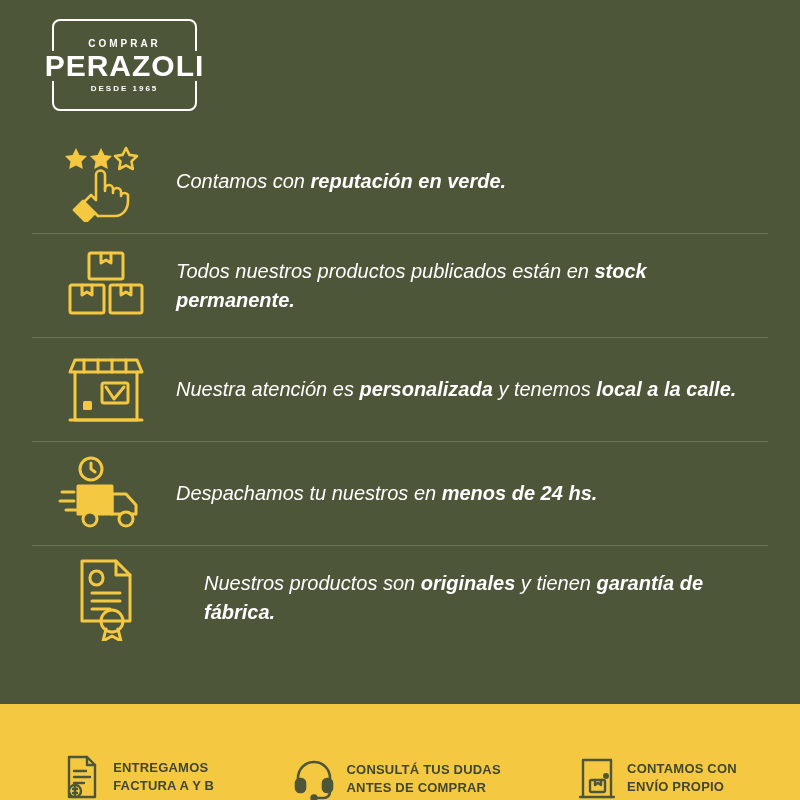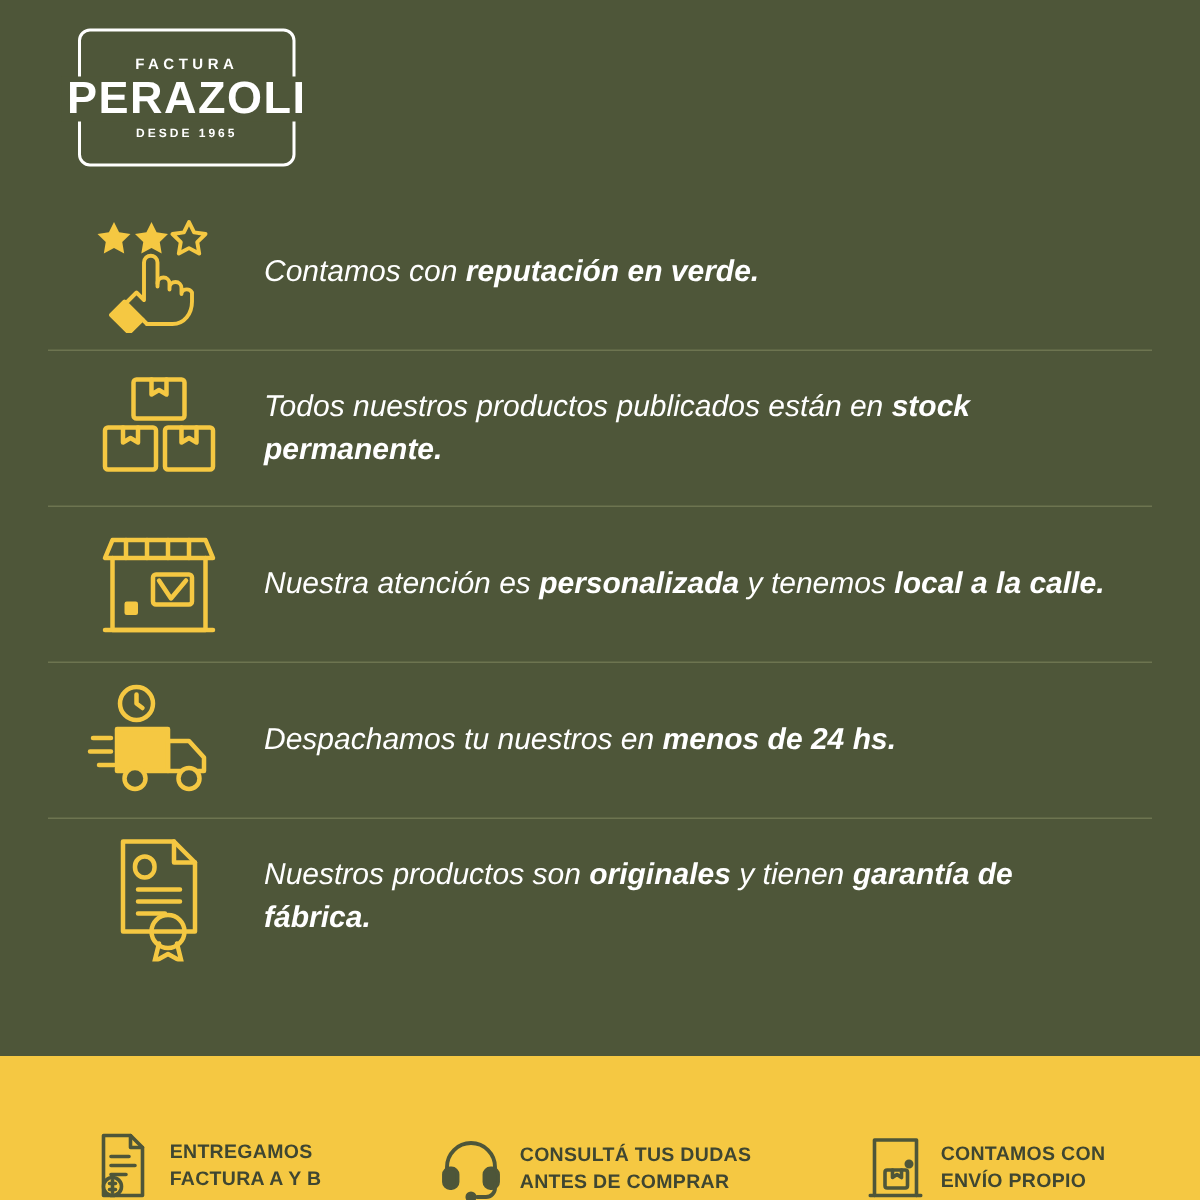--- a/index.html
+++ b/index.html
@@ -83,21 +83,21 @@
     right: 32px;
     bottom: 128px;
   }
   .faq-row {
     display: flex;
     align-items: center;
     min-height: 104px;
     border-bottom: 1px solid #6d7450;
     padding: 6px 10px;
   }
-  .faq-row:last-child { border-bottom: none; }
+  .faq-row:last-child { border-bottom: none; gap: 28px; }
   .faq-icon {
     width: 128px;
     flex: 0 0 128px;
     display: flex;
     align-items: center;
     justify-content: center;
     color: #f5c842;
   }
   .faq-text {
     color: #ffffff;
@@ -137,21 +137,21 @@
   }
 </style>
 </head>
 <body>
 
 <div class="page">
 
   <div class="header">
     <div class="logo">
       <div class="ring"></div>
-      <div class="logo-top">FACTURA</div>
+      <div class="logo-top">COMPRAR</div>
       <div class="logo-main">PERAZOLI</div>
       <div class="logo-bottom">DESDE 1965</div>
     </div>
   </div>
 
   <div class="faq">
 
     <div class="faq-row">
       <div class="faq-icon">
         <svg width="92" height="80" viewBox="0 0 92 80" fill="none" stroke="#f5c842" stroke-width="2.6" stroke-linecap="round" stroke-linejoin="round">

